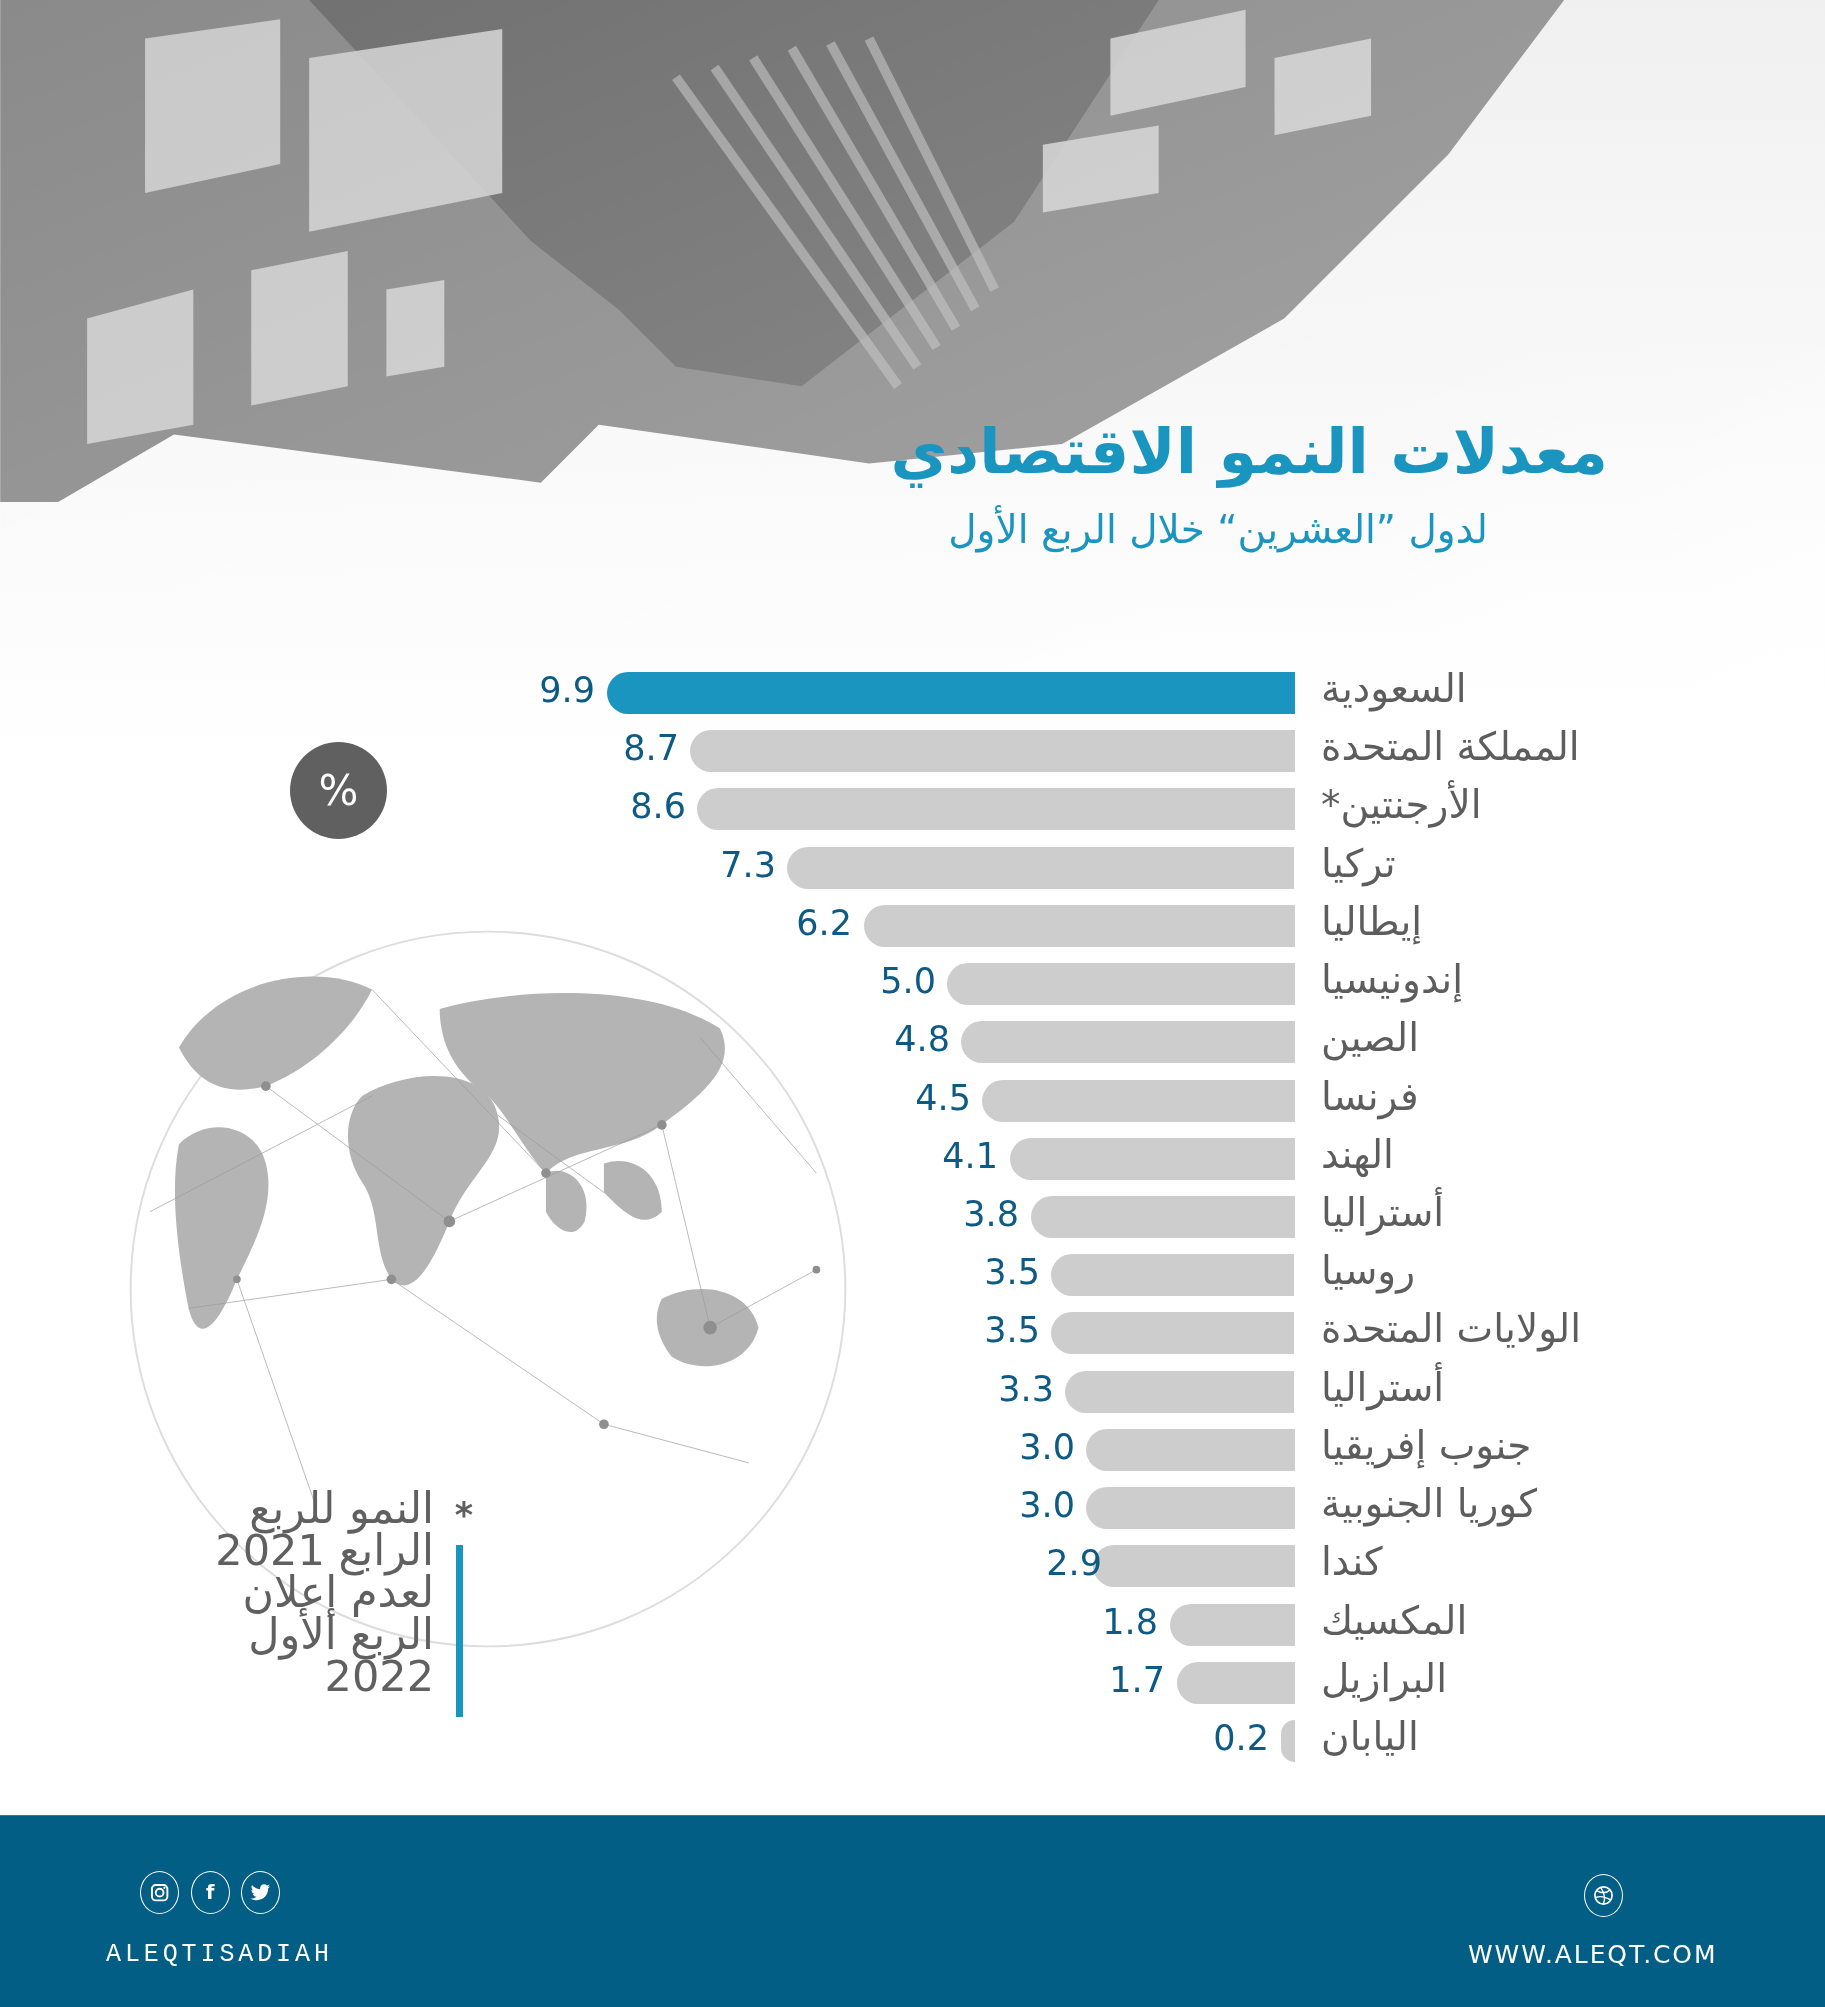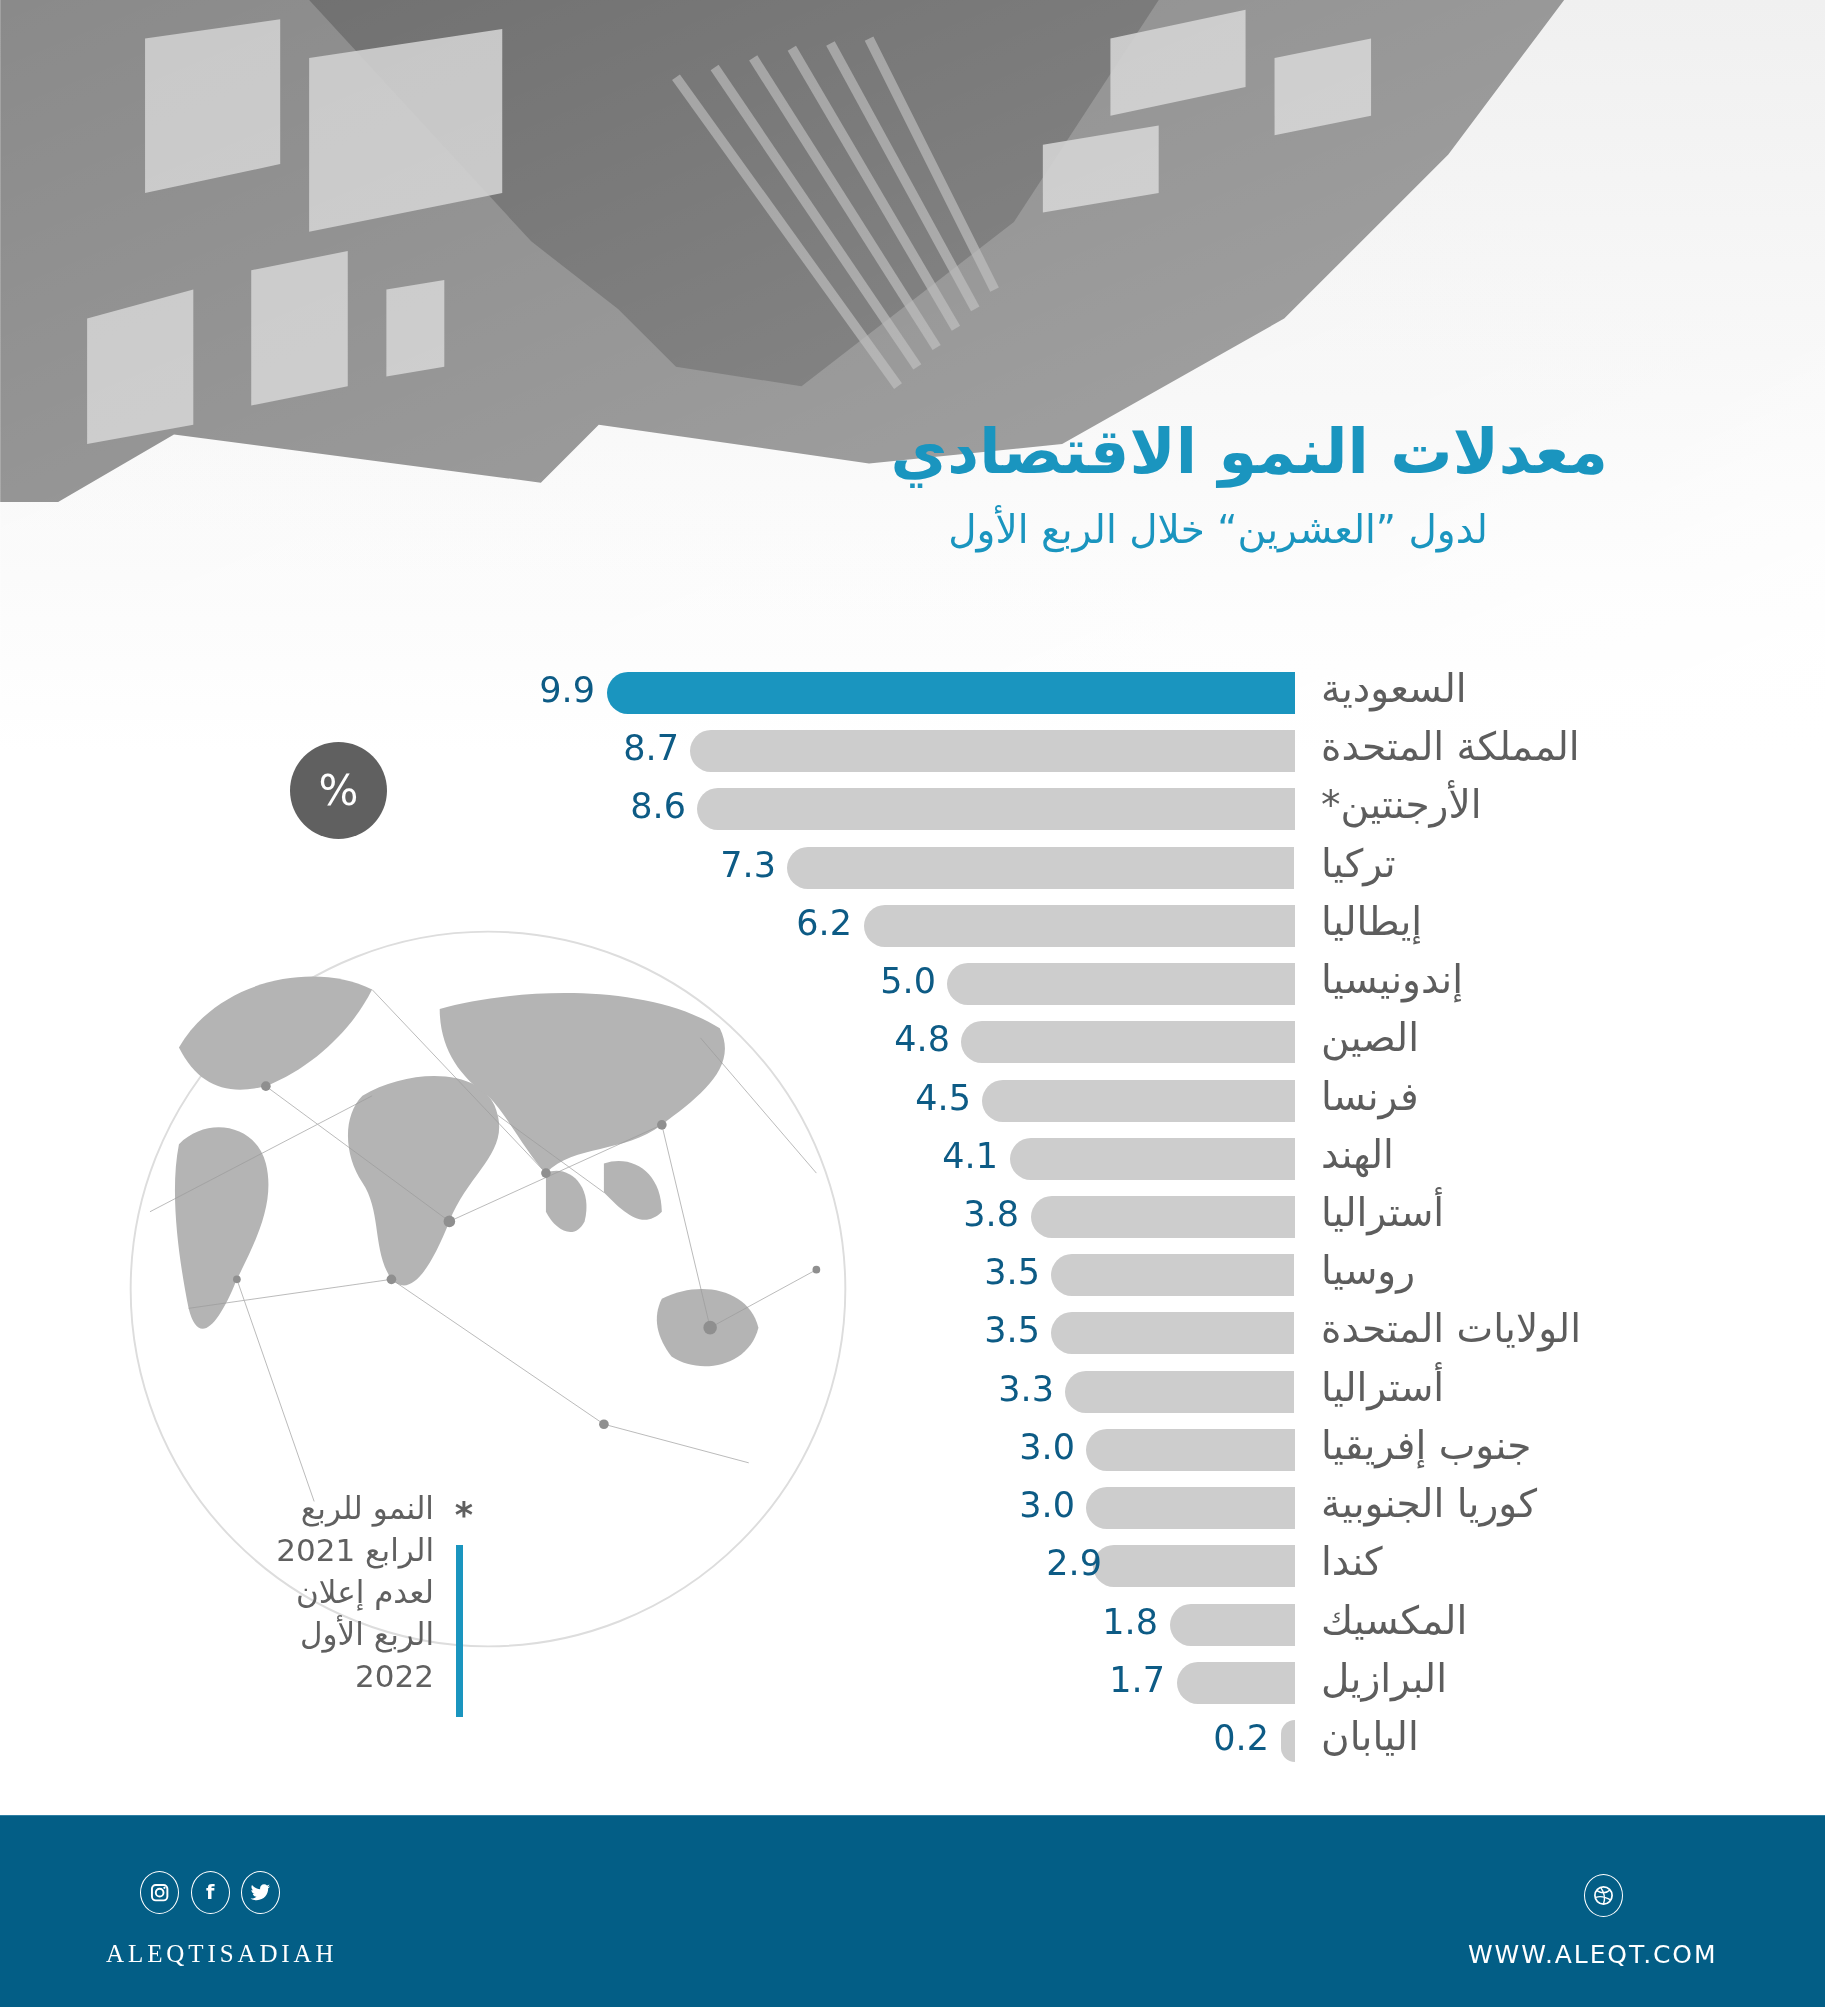--- a/index.html
+++ b/index.html
@@ -5,30 +5,30 @@
   html,body{margin:0;padding:0;}
   body{width:1826px;height:2007px;position:relative;overflow:hidden;background:#ffffff;font-family:"DejaVu Sans",sans-serif;}
   .photo{position:absolute;left:0;top:0;width:1826px;height:753px;overflow:hidden;}
   .title{position:absolute;right:218px;top:415px;font-family:"DejaVu Sans",sans-serif;font-weight:bold;font-size:62px;color:#1a95bf;direction:rtl;white-space:nowrap;}
   .subtitle{position:absolute;right:338px;top:507px;font-family:"DejaVu Sans",sans-serif;font-size:39px;color:#1a95bf;direction:rtl;white-space:nowrap;}
   .pct-badge{position:absolute;left:290px;top:742px;width:97px;height:97px;border-radius:50%;background:#606060;color:#fff;font-size:42px;display:flex;align-items:center;justify-content:center;font-family:"DejaVu Sans",sans-serif;}
   .globe{position:absolute;left:121px;top:922px;width:734px;height:734px;}
   .note{position:absolute;left:241px;top:1487px;width:232px;height:232px;}
   .note-star{position:absolute;right:0;top:7.7px;font-size:35px;color:#606060;font-weight:bold;}
   .note-bar{position:absolute;right:9.7px;top:58px;width:7.7px;height:172px;background:#1a95bf;}
-  .note-text{position:absolute;right:39px;top:0;direction:rtl;text-align:right;font-size:31px;line-height:42px;color:#606060;font-family:"DejaVu Sans",sans-serif;white-space:nowrap;}
+  .note-text{position:absolute;right:39px;top:0;direction:rtl;text-align:right;font-size:43px;line-height:42px;color:#606060;font-family:"DejaVu Sans",sans-serif;white-space:nowrap;}
   .row{position:absolute;left:0;width:1826px;height:42px;}
   .bar{position:absolute;height:42px;top:0;border-radius:21px 0 0 21px;background:#cdcdcd;}
   .bar.hl{background:#1a95bf;}
   .val{position:absolute;top:-1.9px;font-size:35px;color:#0d5b85;font-family:"DejaVu Sans",sans-serif;text-align:right;white-space:nowrap;}
   .lbl{position:absolute;left:1321px;top:-5.8px;font-size:39px;color:#5d5d5d;font-family:"DejaVu Sans",sans-serif;direction:rtl;text-align:left;white-space:nowrap;}
   .footer{position:absolute;left:0;top:1815px;width:1826px;height:192px;background:#035e86;border-top:1.9px solid #2f7fa3;}
   .social{position:absolute;left:140px;top:55px;display:flex;gap:11.6px;}
   .soc{width:37px;height:41px;border:1.9px solid #fff;border-radius:50%;display:flex;align-items:center;justify-content:center;color:#fff;font-size:19.3px;font-weight:bold;font-family:"DejaVu Sans",sans-serif;}
-  .handle{position:absolute;left:106px;top:124px;color:#fff;font-size:25px;letter-spacing:3.9px;font-family:Liberation Serif, serif;}
+  .handle{position:absolute;left:106px;top:124px;color:#fff;font-size:25px;letter-spacing:3.9px;font-family:Liberation Mono, monospace;}
   .logo{position:absolute;left:772px;top:66px;width:270px;text-align:center;color:#fff;font-size:50px;font-weight:bold;direction:rtl;font-family:"DejaVu Sans",sans-serif;text-shadow:1.9px 1.9px 0 #0a3e56;}
   .web-icon{position:absolute;left:1584px;top:58px;width:37px;height:41px;border:1.9px solid #fff;border-radius:50%;display:flex;align-items:center;justify-content:center;color:#fff;font-size:21px;}
   .web{position:absolute;left:1468px;top:124px;color:#fff;font-size:25px;letter-spacing:1.9px;font-family:"DejaVu Sans",sans-serif;}
 </style>
 </head>
 <body>
 
 <div class="photo">
   <svg width="1826" height="753" viewBox="0 0 1891 780">
     <defs>

